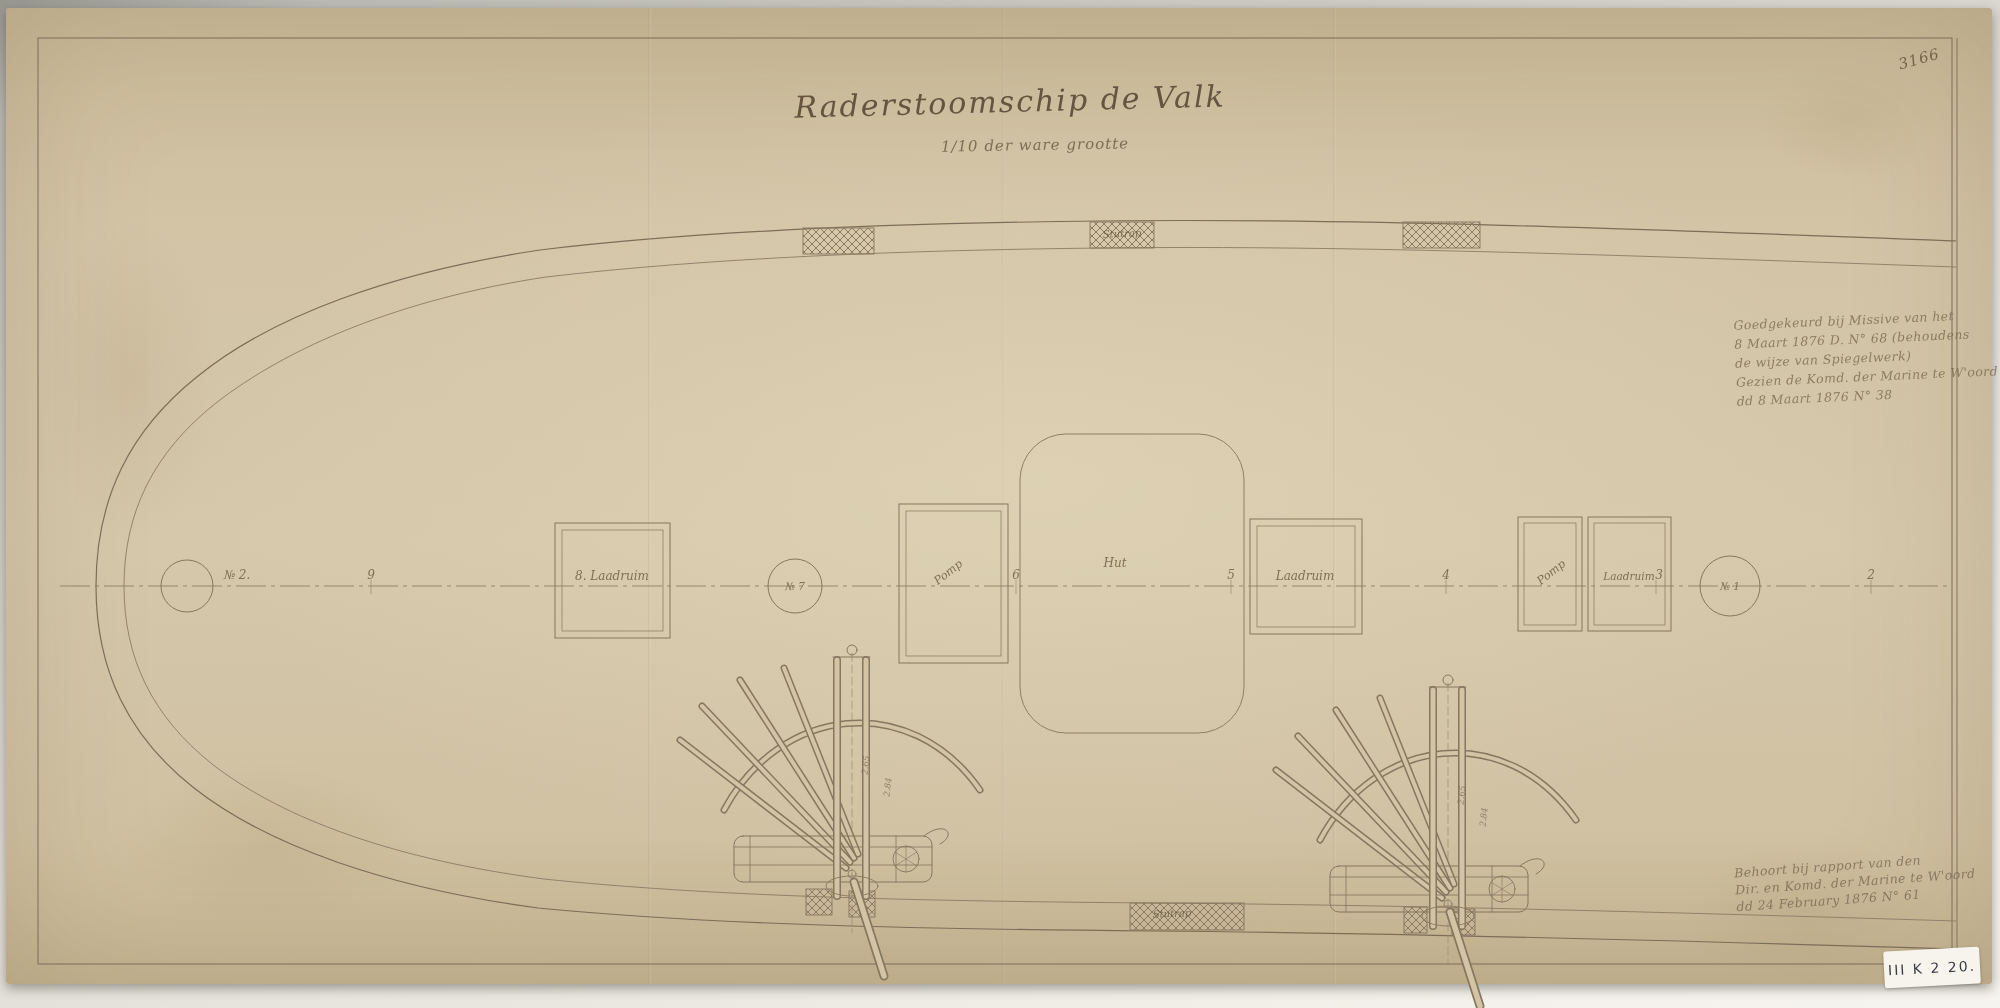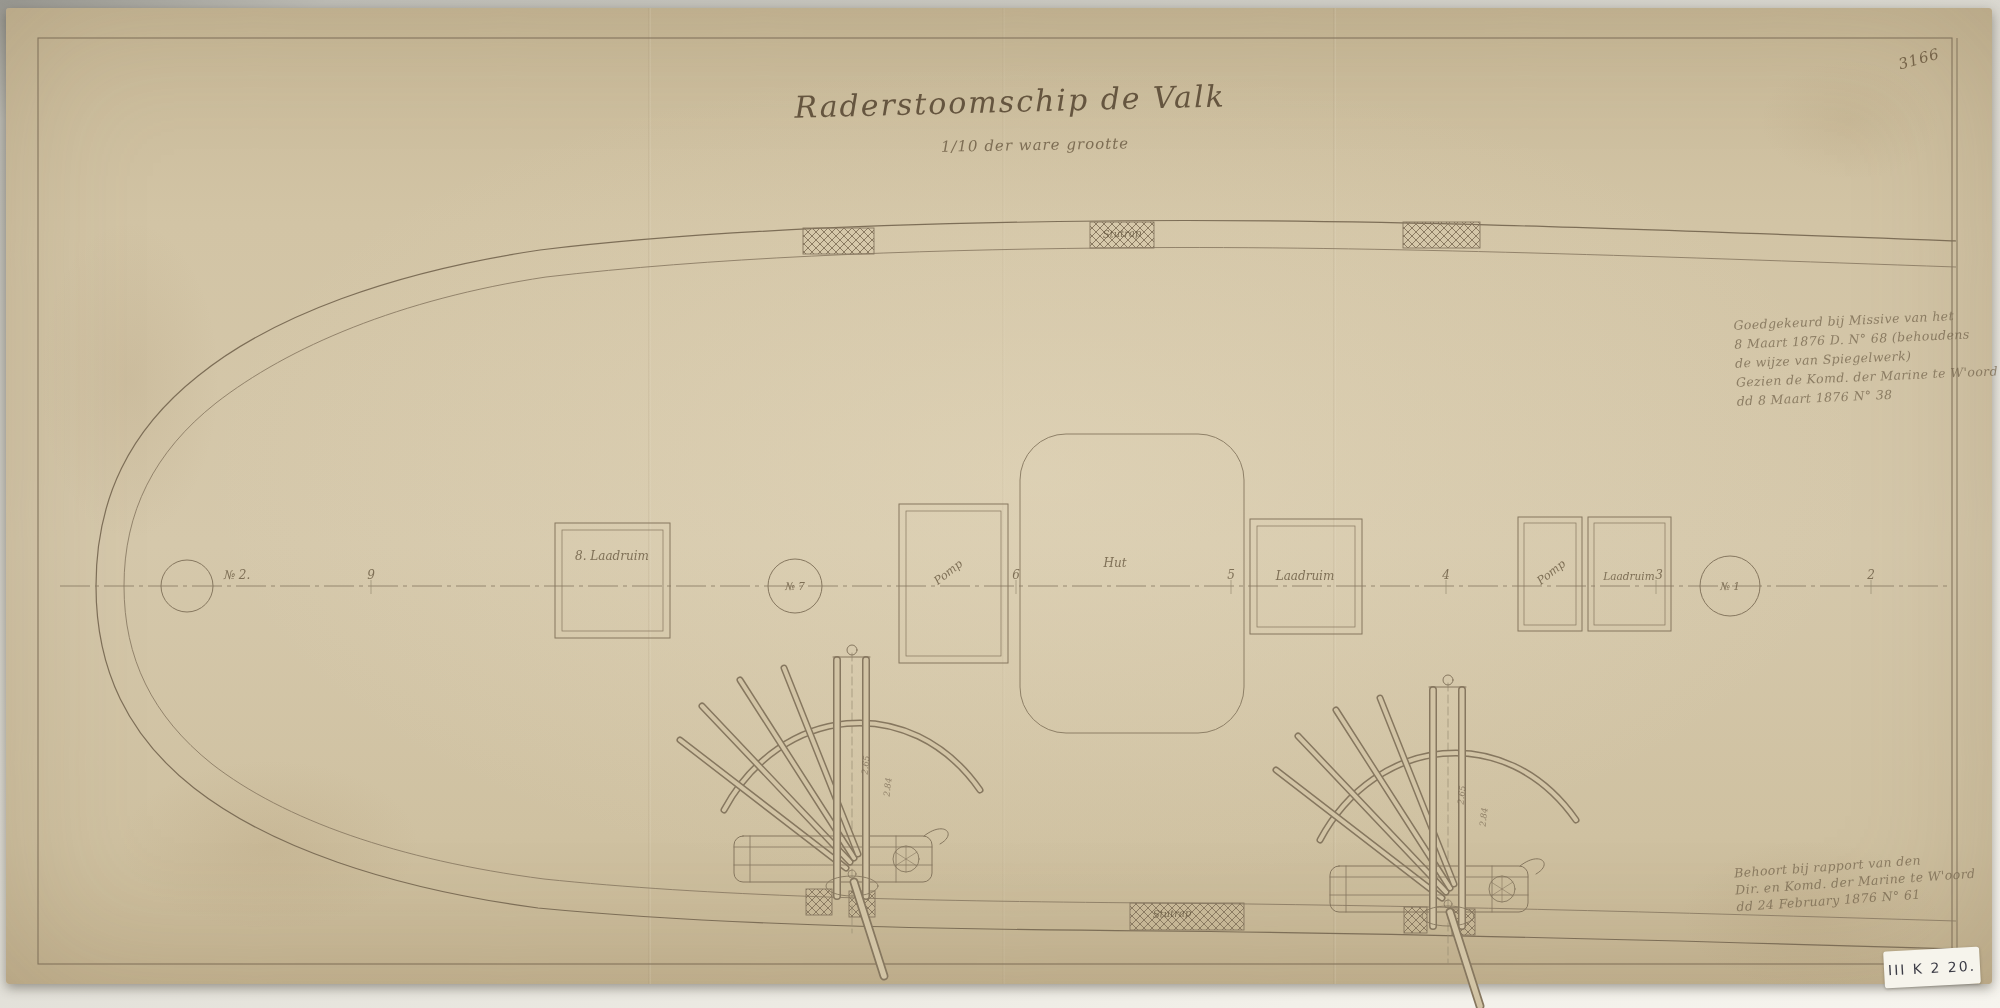--- a/index.html
+++ b/index.html
@@ -181,21 +181,21 @@
 </div>
 
 <div class="txt script note" style="left:1735px;top:856px;transform:rotate(-4deg);line-height:17px">
   <div>Behoort bij rapport van den</div>
   <div>Dir. en Komd. der Marine te W'oord</div>
   <div>dd 24 February 1876  N° 61</div>
 </div>
 
 <div class="txt script cl" style="left:237px;top:568px">№ 2.</div>
 <div class="txt script cl" style="left:371px;top:568px">9</div>
-<div class="txt script cl" style="left:612px;top:549px">8. Laadruim</div>
+<div class="txt script cl" style="left:612px;top:569px">8. Laadruim</div>
 <div class="txt script cl incircle" style="left:795px;top:586px">№ 7</div>
 <div class="txt script cl rot" style="left:948px;top:572px">Pomp</div>
 <div class="txt script cl" style="left:1016px;top:568px">6</div>
 <div class="txt script cl" style="left:1115px;top:556px">Hut</div>
 <div class="txt script cl" style="left:1231px;top:568px">5</div>
 <div class="txt script cl" style="left:1305px;top:569px">Laadruim</div>
 <div class="txt script cl" style="left:1446px;top:568px">4</div>
 <div class="txt script cl rot" style="left:1551px;top:572px">Pomp</div>
 <div class="txt script cl small" style="left:1629px;top:570px">Laadruim</div>
 <div class="txt script cl" style="left:1659px;top:568px">3</div>

